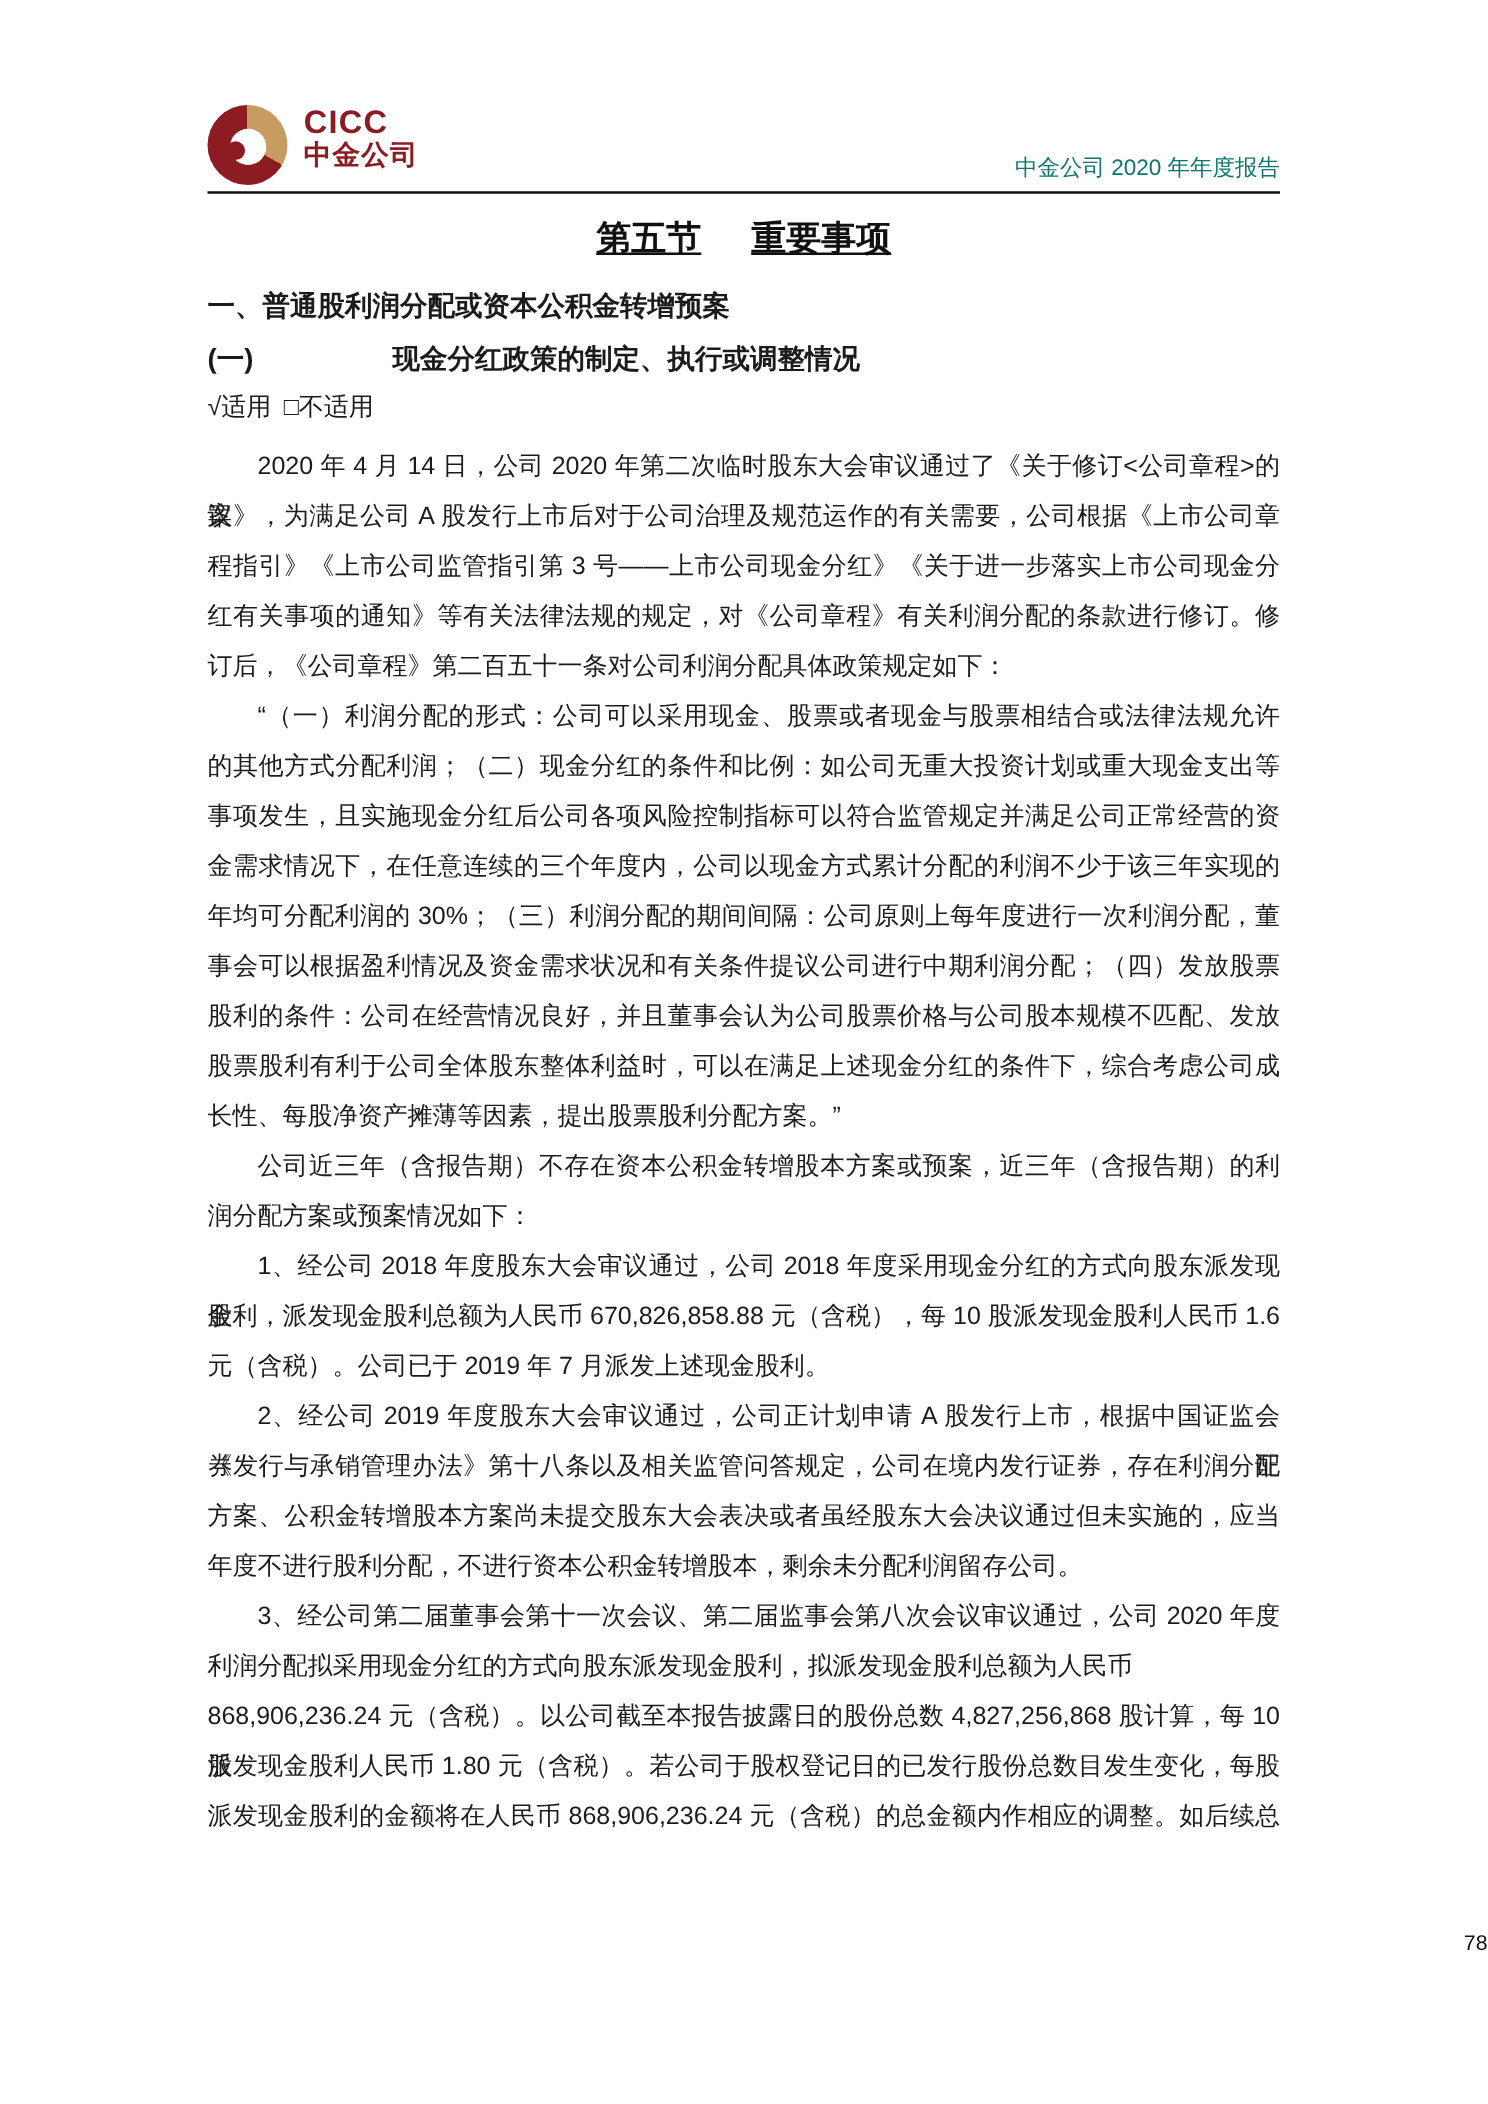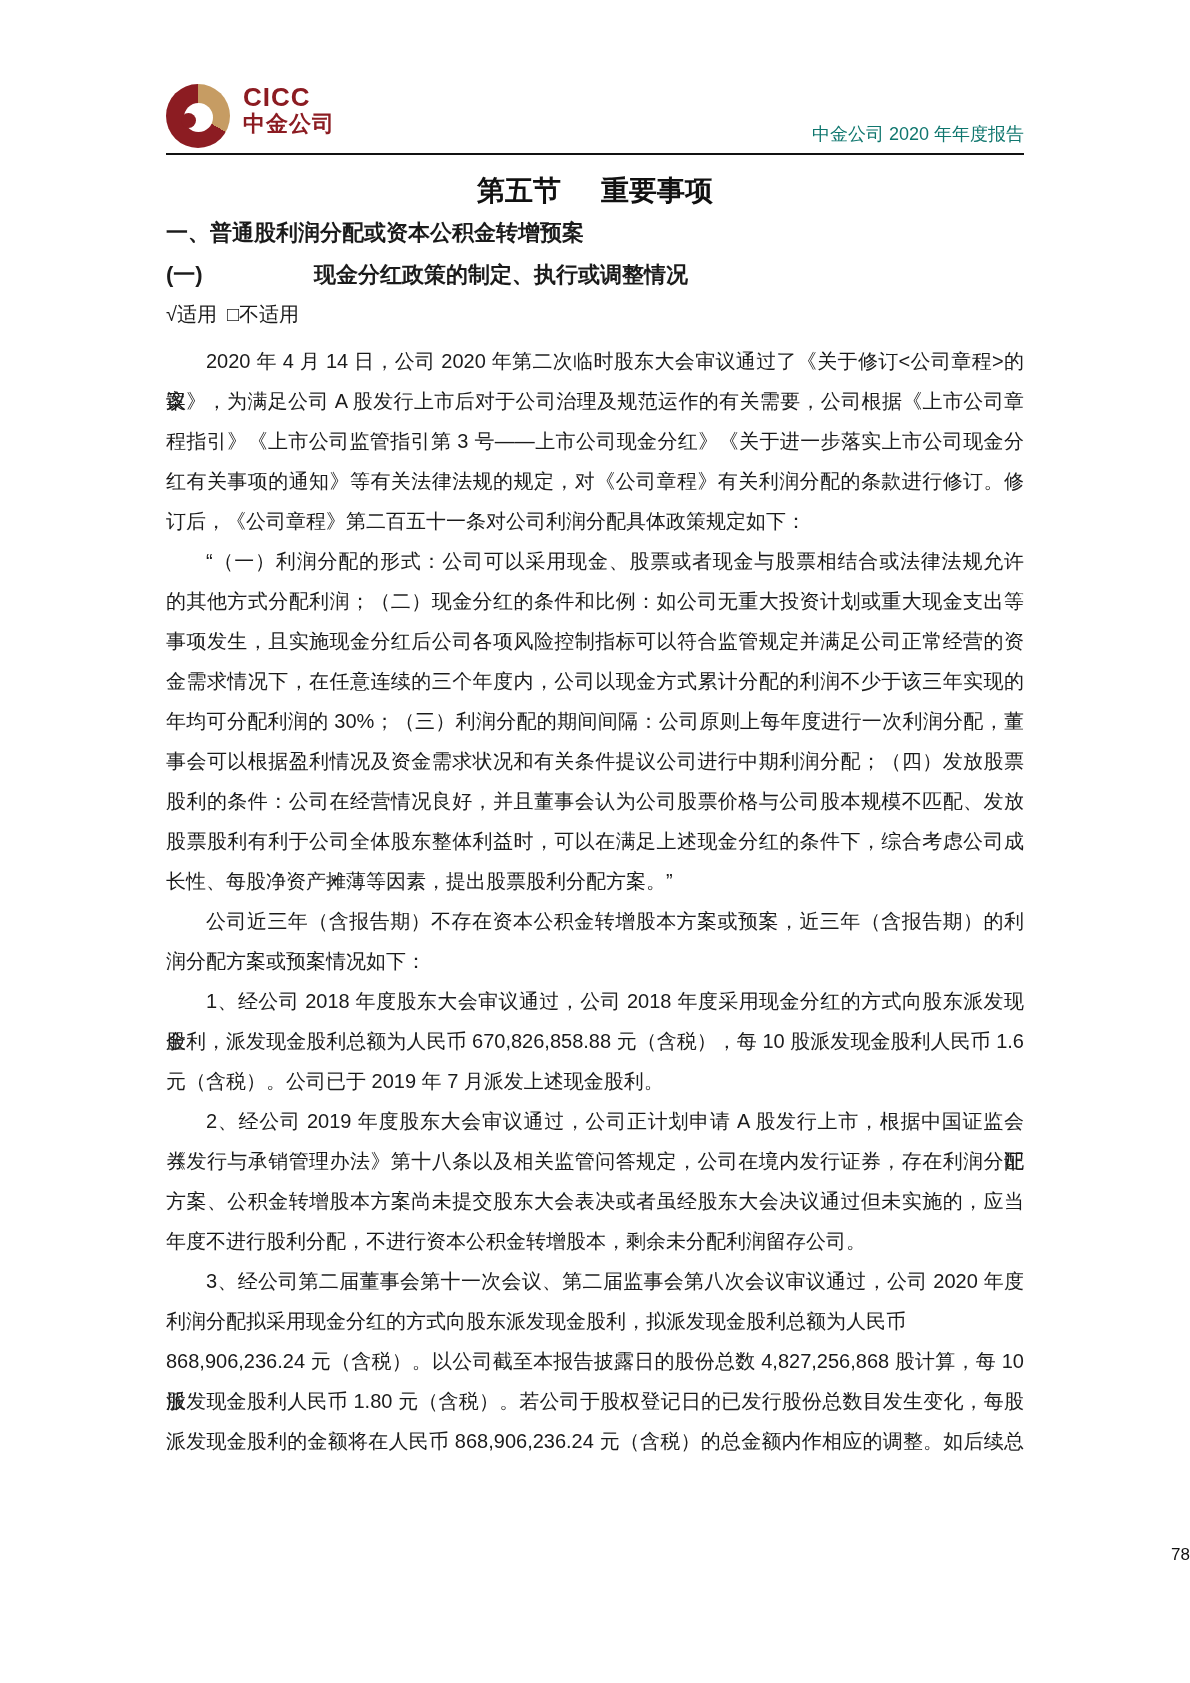--- a/index.html
+++ b/index.html
@@ -46,26 +46,27 @@
   .header-right { font-size: 18px; color: #0f766e; padding-bottom: 2px; }
 
   
   .doc-title {
     margin: 16px 0 0 0;
     text-align: center;
     font-size: 28px;
     font-weight: bold;
     color: #111;
     line-height: 40px;
+    text-decoration: underline;
   }
   .doc-title .t-gap { display: inline-block; width: 40px; }
 
   
   .h-level1 {
-    margin-top: 6px;
+    margin-top: 18px;
     font-size: 22px;
     font-weight: bold;
     line-height: 32px;
   }
   .h-level2 {
     margin-top: 10px;
     font-size: 22px;
     font-weight: bold;
     line-height: 32px;
   }

